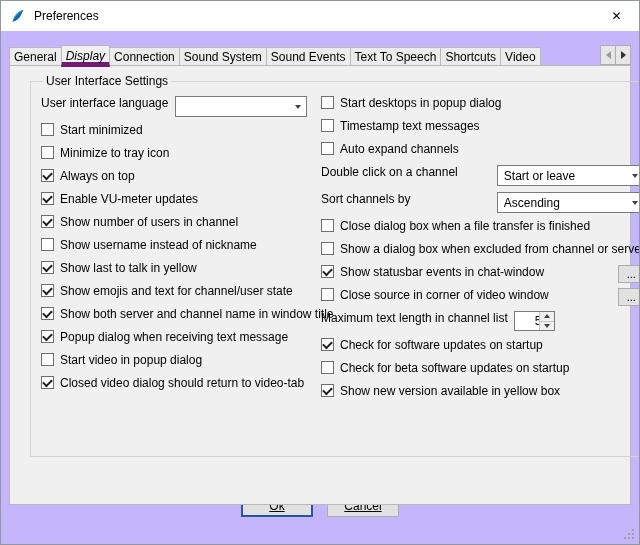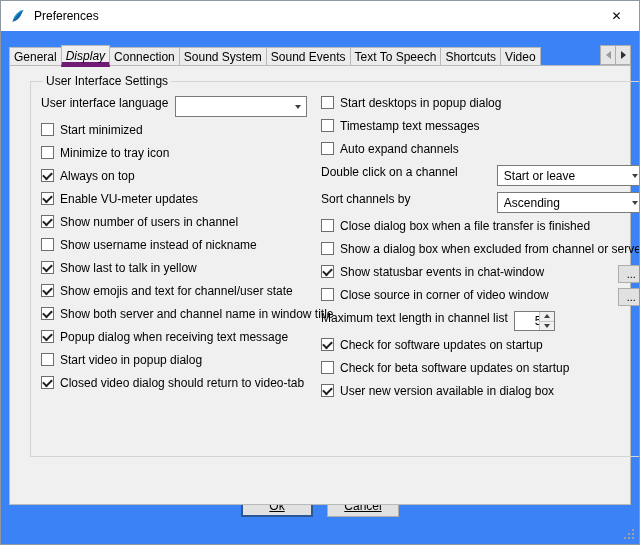--- a/index.html
+++ b/index.html
@@ -1,17 +1,17 @@
 <!DOCTYPE html>
 <html><head>
 <meta charset="utf-8">
 <style>
   html,body{margin:0;padding:0;background:#ffffff;font-family:"Liberation Sans",sans-serif;font-size:12px;color:#000;}
   *{box-sizing:border-box;}
-  .window{position:relative;width:640px;height:545px;border:1px solid #90989f;background:#3b82f6;overflow:hidden;}
+  .window{position:relative;width:640px;height:545px;border:1px solid #90989f;background:#c4b5fd;overflow:hidden;}
   
   .titlebar{height:30px;background:#ffffff;display:flex;align-items:center;}
   .app-icon{width:16px;height:16px;margin:0 8px 0 9px;flex:none;}
   .titlebar-title{font-size:12px;}
   .close-btn{margin-left:auto;width:45px;height:30px;display:flex;align-items:center;justify-content:center;font-size:12px;color:#000;cursor:default;}
   
   .tabbar{position:relative;margin:13px 8px 0 8px;height:22px;display:flex;align-items:flex-end;}
   .tab{flex:none;height:19px;line-height:18px;padding:0 4px;background:#ececec;border:1px solid #b9b9b9;margin-right:-1px;white-space:nowrap;position:relative;z-index:1;}
   .tab.active{height:22px;line-height:21px;background:#f0f0f0;border-bottom:5px solid #701a75;margin-bottom:-1px;z-index:3;font-style:italic;}
   .tab-scroll{position:absolute;right:0;bottom:1px;height:20px;display:flex;z-index:4;}
@@ -224,21 +224,21 @@
           <label class="row check-row">
             <span class="cb checked"></span>
             <span class="cb-label">Check for software updates on startup</span>
           </label>
           <label class="row check-row">
             <span class="cb"></span>
             <span class="cb-label">Check for beta software updates on startup</span>
           </label>
           <label class="row check-row">
             <span class="cb checked"></span>
-            <span class="cb-label">User new version available in dialog box</span>
+            <span class="cb-label">Show new version available in yellow box</span>
           </label>
         </div>
 
       </div>
     </fieldset>
   </div>
 
   <div class="footer">
     <button class="btn default">
         <span class="btn-label">Ok</span>

